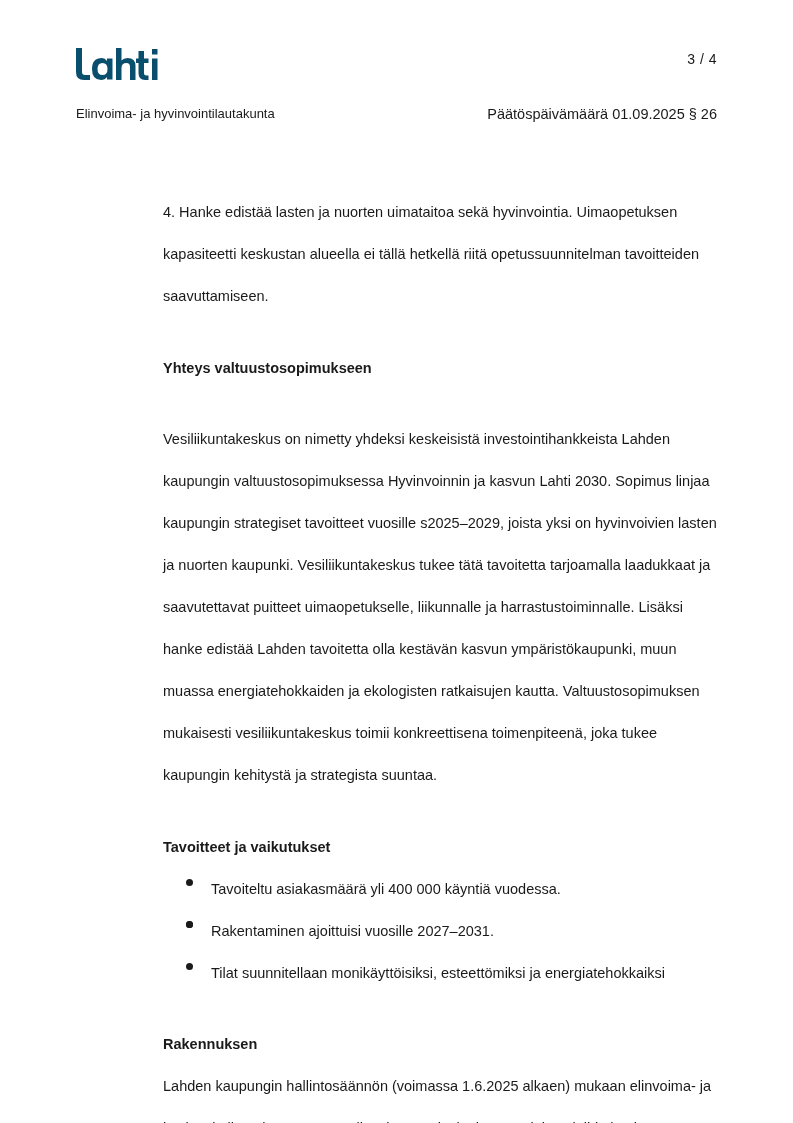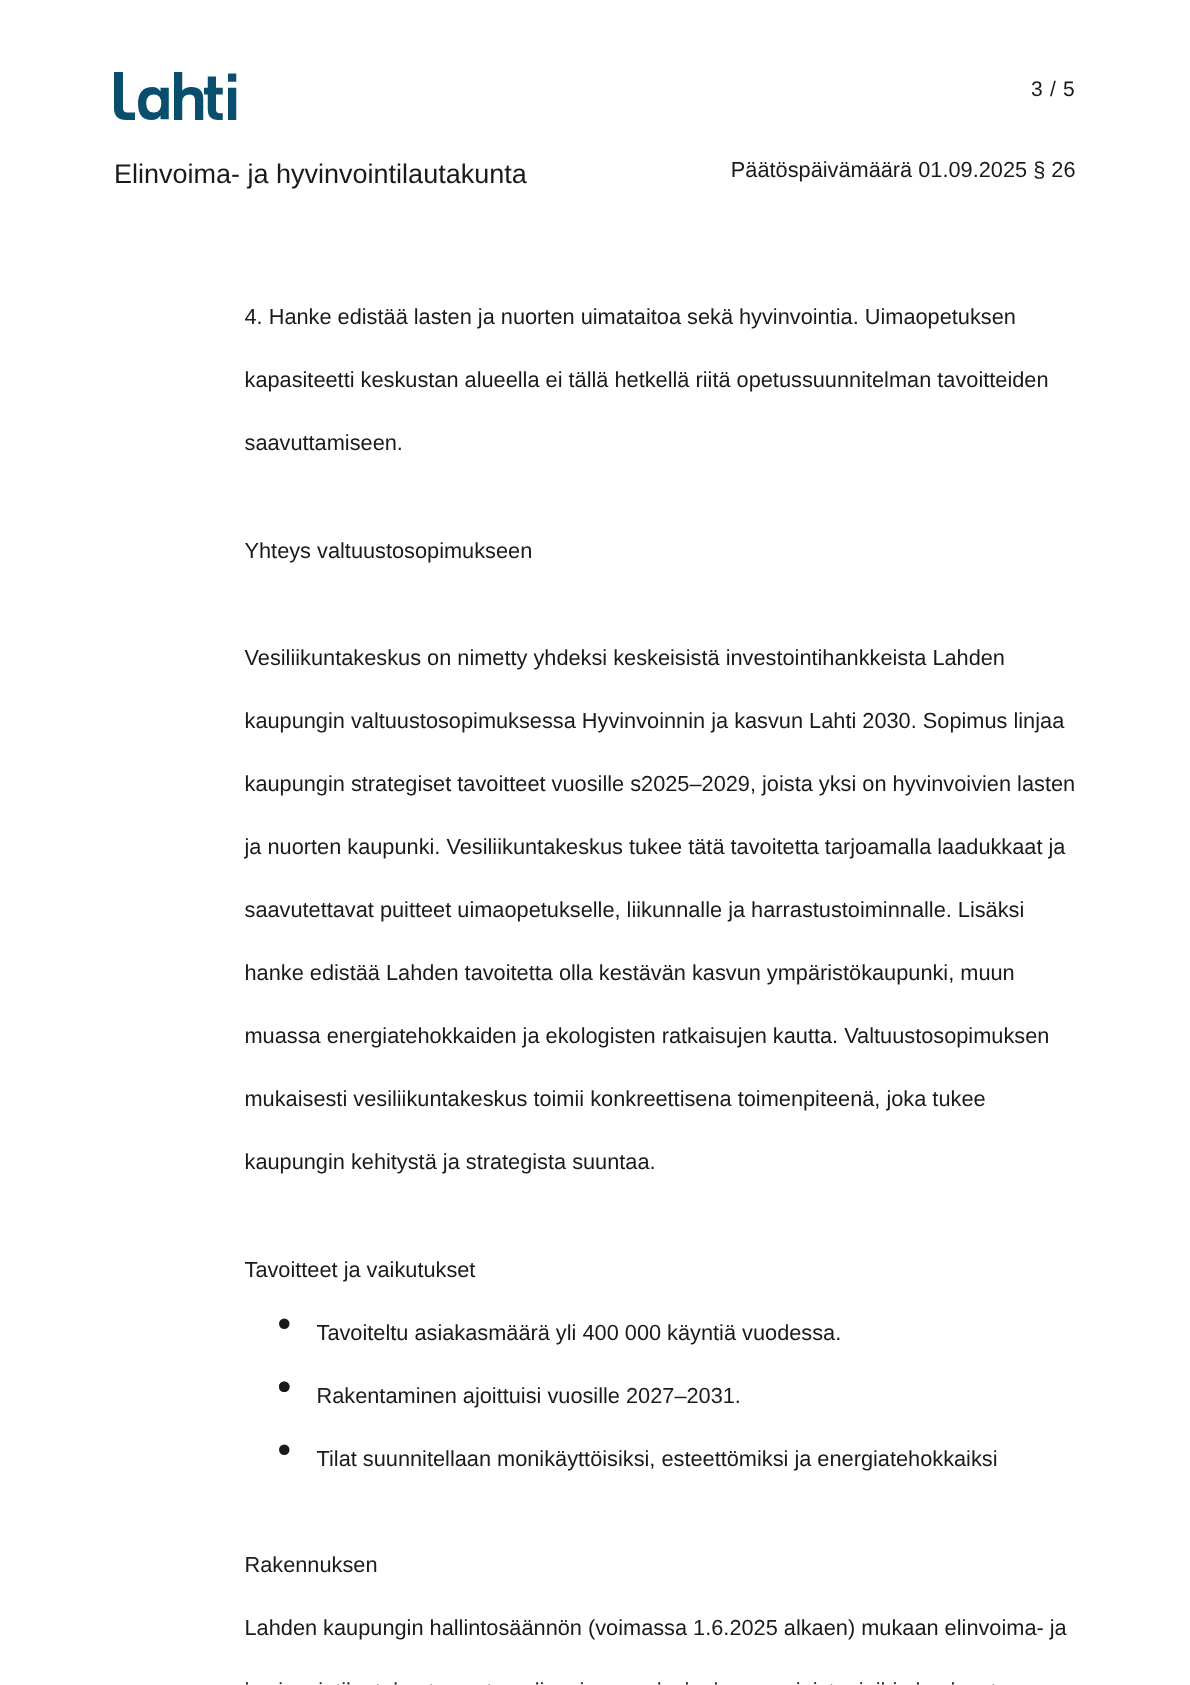--- a/index.html
+++ b/index.html
@@ -27,21 +27,21 @@
       position: absolute;
       right: 76px;
       top: 51px;
       font-size: 14px;
       letter-spacing: 0.5px;
     }
     .header-left {
       position: absolute;
       left: 76px;
       top: 106px;
-      font-size: 18px;
+      font-size: 13px;
     }
     .header-right {
       position: absolute;
       right: 76px;
       top: 106px;
       font-size: 14.5px;
     }
     .content {
       position: absolute;
       left: 163px;
@@ -50,21 +50,21 @@
       font-size: 14.5px;
       line-height: 42px;
     }
     .content p {
       margin: 0;
     }
     .spacer {
       height: 29.5px;
     }
     .heading {
-      font-weight: normal;
+      font-weight: bold;
       margin: 0;
     }
     ul.bullets {
       list-style: none;
       margin: 0;
       padding: 0;
     }
     ul.bullets li {
       position: relative;
       padding-left: 48px;
@@ -93,21 +93,21 @@
       <path d="M41 2 h5.5 v12.5 q2 -2.5 6 -2.5 q8 0 8 8 v14 h-5.5 v-13 q0 -4 -3.5 -4 q-5 0 -5 5 v12 h-5.5 z"></path>
 
       <path d="M63.5 5 h5.5 v7.5 h4.5 v4.5 h-4.5 v10 q0 2.5 2.5 2.5 h2 v4.5 h-3.5 q-6.5 0 -6.5 -7 v-10 h-2.5 v-4.5 h2.5 z"></path>
 
       <rect x="77" y="12.5" width="5.5" height="21.5"></rect>
       <rect x="77" y="3" width="5.5" height="5.5"></rect>
     </g>
   </svg>
 </div>
 
-<div class="page-number">3 / 5</div>
+<div class="page-number">3 / 4</div>
 
 <div class="header-left">Elinvoima- ja hyvinvointilautakunta</div>
 <div class="header-right">Päätöspäivämäärä 01.09.2025 § 26</div>
 
 <div class="content">
   <p>4. Hanke edistää lasten ja nuorten uimataitoa sekä hyvinvointia. Uimaopetuksen kapasiteetti keskustan alueella ei tällä hetkellä riitä opetussuunnitelman tavoitteiden saavuttamiseen.</p>
   <div class="spacer"></div>
 
   <p class="heading">Yhteys valtuustosopimukseen</p>
   <div class="spacer"></div>

